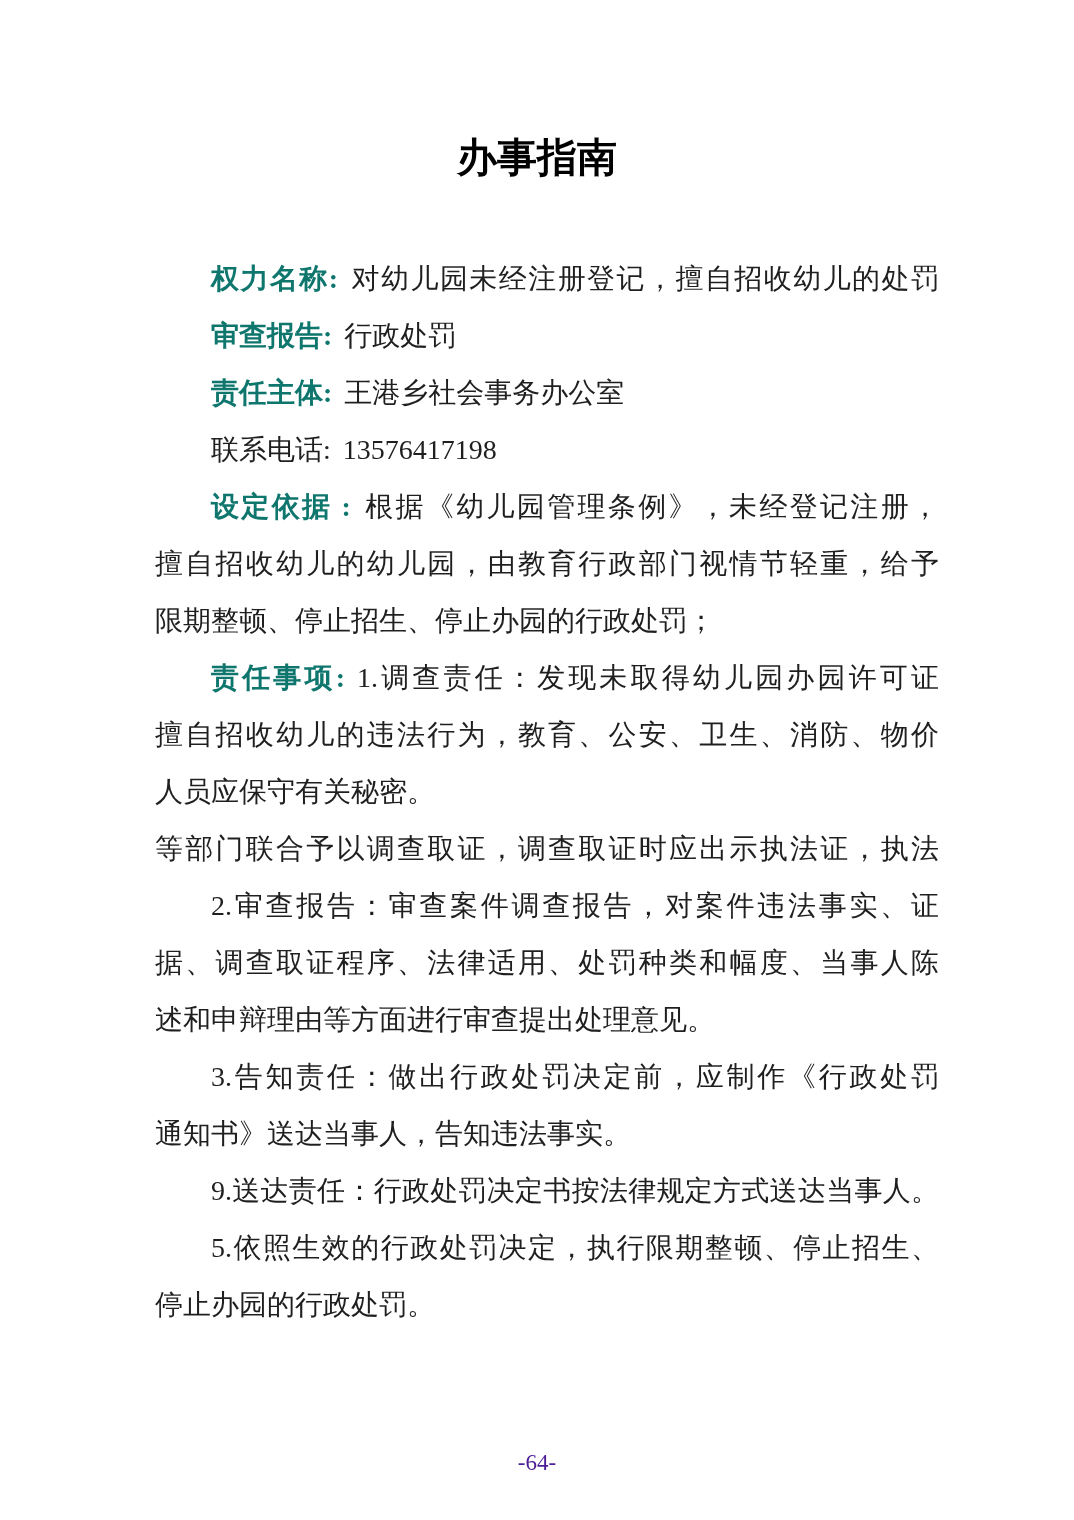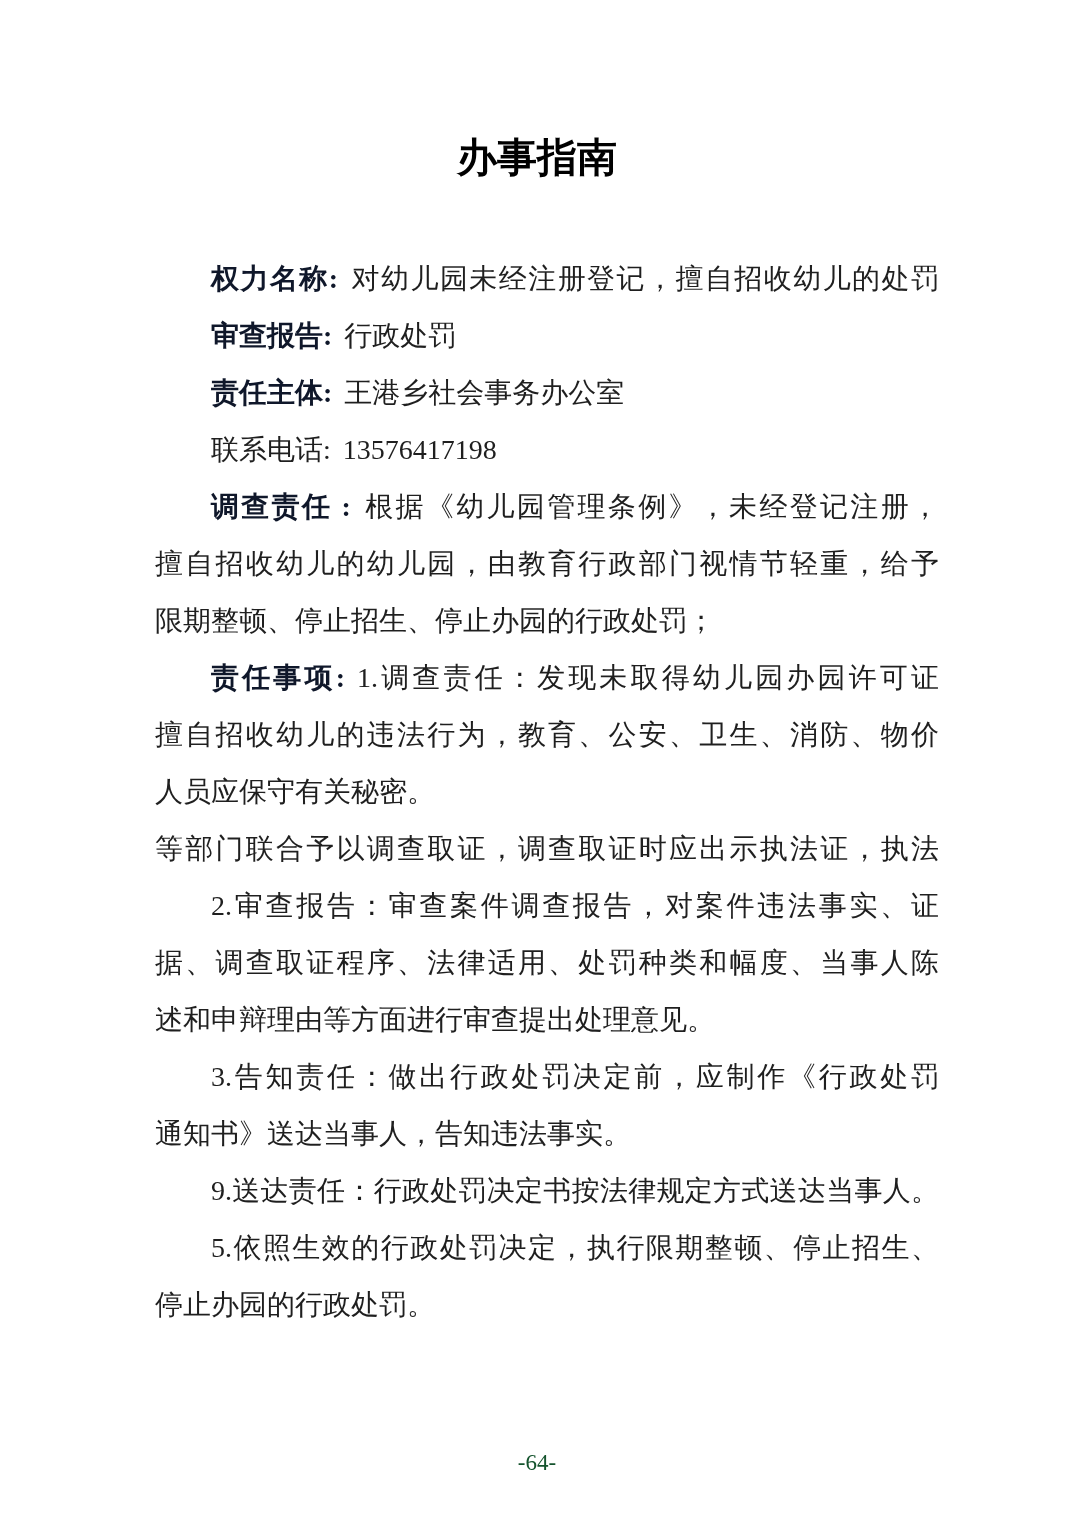--- a/index.html
+++ b/index.html
@@ -30,50 +30,50 @@
     line-height: 57px;
     height: 57px;
     overflow: hidden;
   }
   .just {
     text-align: justify;
     text-align-last: justify;
   }
   .indent { text-indent: 56px; }
   .lab { margin-right: 12px; }
-  .b { font-weight: 700; color: #0f172a; }
+  .b { font-weight: 700; color: #0f766e; }
   .footer {
     position: absolute;
     top: 1450px;
     left: 0;
     width: 100%;
     text-align: center;
     font-size: 23px;
     line-height: 26px;
-    color: #14532d;
+    color: #4c1d95;
   }
 </style>
 </head>
 <body>
 
 <div class="page">
 
   <h1 class="title">办事指南</h1>
 
   <div class="content">
 
     <div class="line indent just"><span class="lab b">权力名称:</span><span>对幼儿园未经注册登记，擅自招收幼儿的处罚</span></div>
 
     <div class="line indent"><span class="lab b">审查报告:</span><span>行政处罚</span></div>
 
     <div class="line indent"><span class="lab b">责任主体:</span><span>王港乡社会事务办公室</span></div>
 
     <div class="line indent"><span class="lab">联系电话:</span><span>13576417198</span></div>
 
-    <div class="line indent just"><span class="lab b">调查责任 :</span><span>根据《幼儿园管理条例》，未经登记注册，</span></div>
+    <div class="line indent just"><span class="lab b">设定依据 :</span><span>根据《幼儿园管理条例》，未经登记注册，</span></div>
     <div class="line just">擅自招收幼儿的幼儿园，由教育行政部门视情节轻重，给予</div>
     <div class="line">限期整顿、停止招生、停止办园的行政处罚；</div>
 
     <div class="line indent just"><span class="lab b">责任事项:</span><span>1.调查责任：发现未取得幼儿园办园许可证</span></div>
     <div class="line just">擅自招收幼儿的违法行为，教育、公安、卫生、消防、物价</div>
     <div class="line">人员应保守有关秘密。</div>
     <div class="line just">等部门联合予以调查取证，调查取证时应出示执法证，执法</div>
 
     <div class="line indent just">2.审查报告：审查案件调查报告，对案件违法事实、证</div>
     <div class="line just">据、调查取证程序、法律适用、处罚种类和幅度、当事人陈</div>

